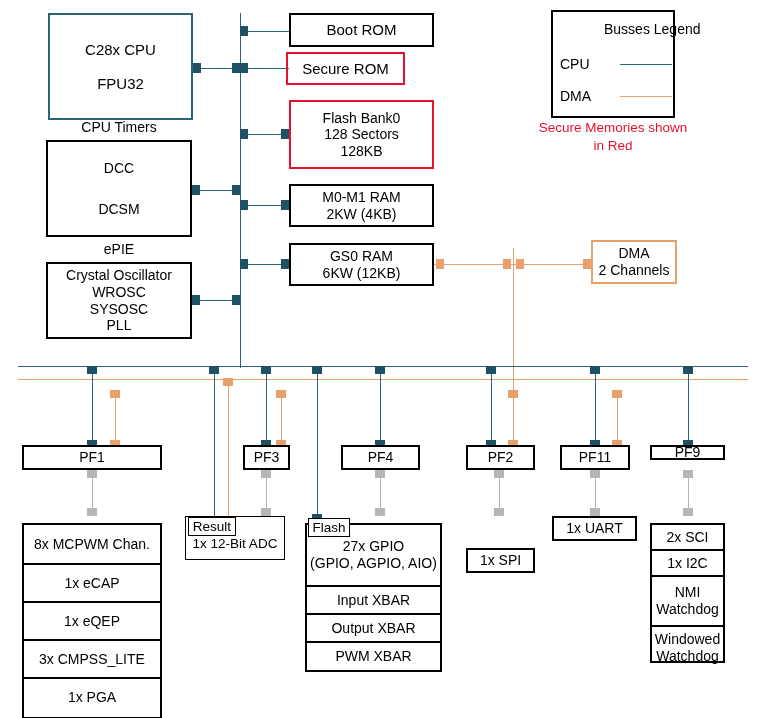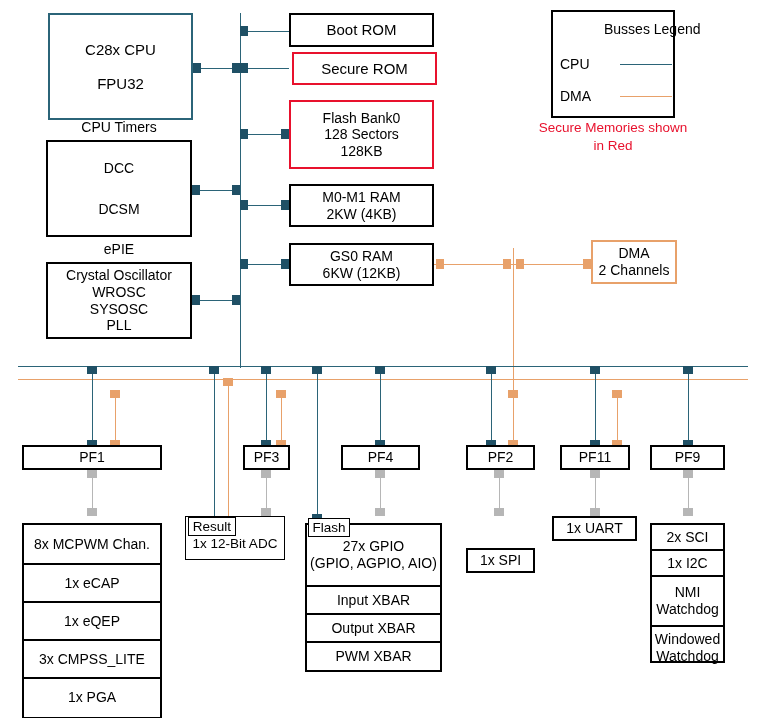--- a/index.html
+++ b/index.html
@@ -89,21 +89,21 @@
   <div class="blk b-black fs14" style="left:46px;top:262px;width:146px;height:77px;">
     <span class="ln">Crystal Oscillator</span>
     <span class="ln">WROSC</span>
     <span class="ln">SYSOSC</span>
     <span class="ln">PLL</span>
   </div>
 
   <div class="blk b-black fs15" style="left:289px;top:13px;width:145px;height:34px;">
     <span class="ln">Boot ROM</span>
   </div>
-  <div class="blk b-red fs15" style="left:292px;top:52px;width:145px;height:33px;">
+  <div class="blk b-red fs15" style="left:286px;top:52px;width:119px;height:33px;">
     <span class="ln">Secure ROM</span>
   </div>
   <div class="blk b-red fs14" style="left:289px;top:100px;width:145px;height:69px;">
     <span class="ln">Flash Bank0</span>
     <span class="ln">128 Sectors</span>
     <span class="ln">128KB</span>
   </div>
   <div class="blk b-black fs14" style="left:289px;top:184px;width:145px;height:43px;">
     <span class="ln">M0-M1 RAM</span>
     <span class="ln">2KW (4KB)</span>
@@ -216,21 +216,21 @@
   </div>
   <div class="blk b-black fs14" style="left:341px;top:445px;width:79px;height:25px;">
     <span class="ln">PF4</span>
   </div>
   <div class="blk b-black fs14" style="left:466px;top:445px;width:69px;height:25px;">
     <span class="ln">PF2</span>
   </div>
   <div class="blk b-black fs14" style="left:560px;top:445px;width:70px;height:25px;">
     <span class="ln">PF11</span>
   </div>
-  <div class="blk b-black fs14" style="left:650px;top:445px;width:75px;height:25px;">
+  <div class="blk b-black fs14" style="left:650px;top:445px;width:75px;height:15px;">
     <span class="ln">PF9</span>
   </div>
 
   <div class="ln-v c-gry" style="left:92px;top:472px;height:42px;"></div>
   <div class="ah ah-u a-gry" style="left:87px;top:470px;"></div>
   <div class="ah ah-d a-gry" style="left:87px;top:508px;"></div>
 
   <div class="ln-v c-gry" style="left:266px;top:472px;height:42px;"></div>
   <div class="ah ah-u a-gry" style="left:261px;top:470px;"></div>
   <div class="ah ah-d a-gry" style="left:261px;top:508px;"></div>

